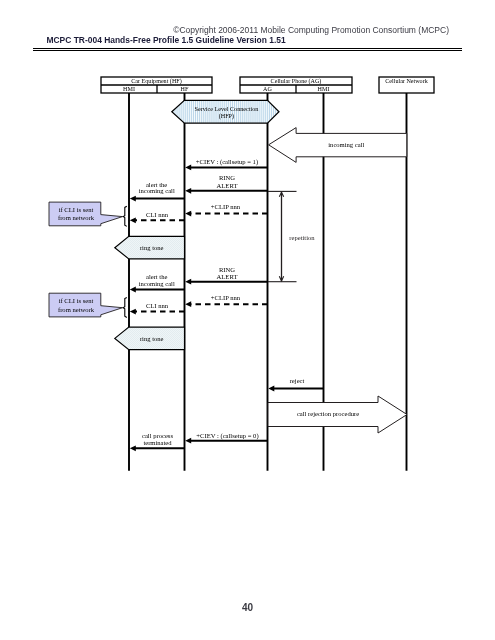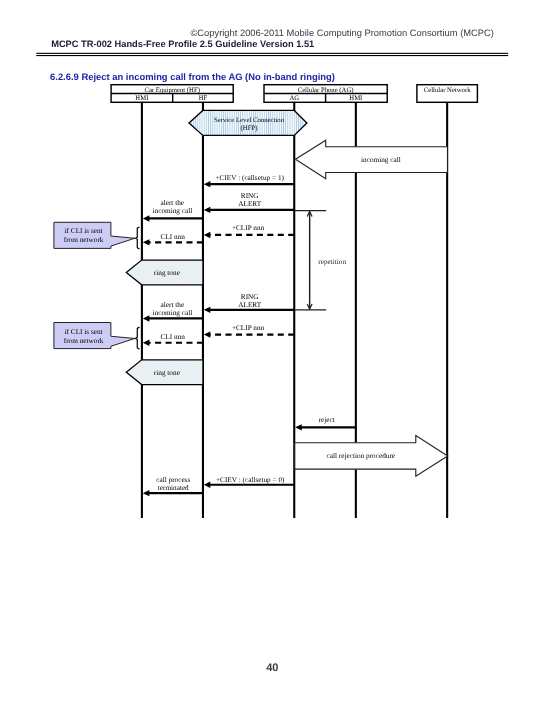--- a/index.html
+++ b/index.html
@@ -19,24 +19,23 @@
   .pagenum{position:absolute;left:0;top:602px;width:495px;text-align:center;
     font-family:"Liberation Sans",sans-serif;font-size:10px;font-weight:bold;color:#3a3a42;}
 
   svg.diagram{position:absolute;left:0;top:0;}
 </style>
 </head>
 <body>
 
 <div class="page">
   <div class="copyright">©Copyright 2006-2011 Mobile Computing Promotion Consortium (MCPC)</div>
-  <div class="hdrline">MCPC TR-002 Hands-Free Profile 2.5 Guideline Version 1.51</div>
+  <div class="hdrline">MCPC TR-004 Hands-Free Profile 1.5 Guideline Version 1.51</div>
   <div class="hdrrule-thin"></div>
   <div class="hdrrule-thick"></div>
-  <div class="heading">6.2.6.9 Reject an incoming call from the AG (No in-band ringing)</div>
   <div class="pagenum">40</div>
 
   <svg class="diagram" width="495" height="640" viewBox="0 0 495 640">
     <defs>
       <pattern id="hatchV" width="1.95" height="4" patternUnits="userSpaceOnUse">
         <rect width="1.95" height="4" fill="#f6fbfd"></rect>
         <rect x="0" y="0" width="0.75" height="4" fill="#a9cbe3"></rect>
       </pattern>
       <pattern id="dots" width="2" height="2" patternUnits="userSpaceOnUse">
         <rect width="2" height="2" fill="#eff5f7"></rect>

